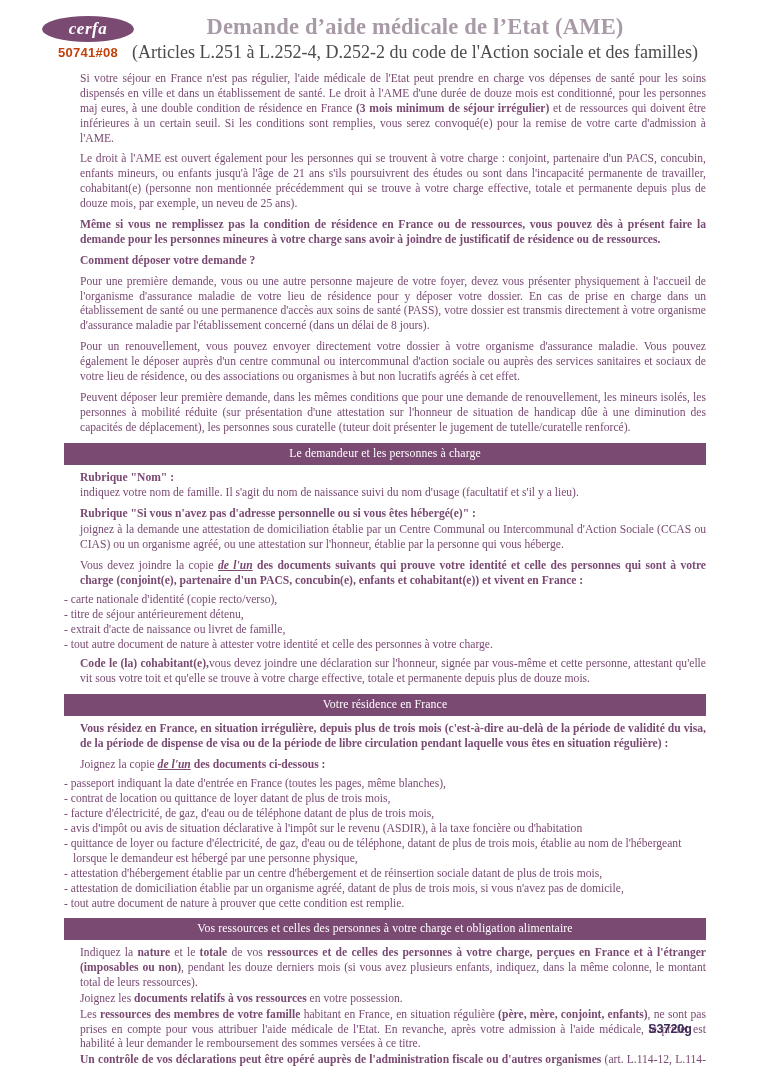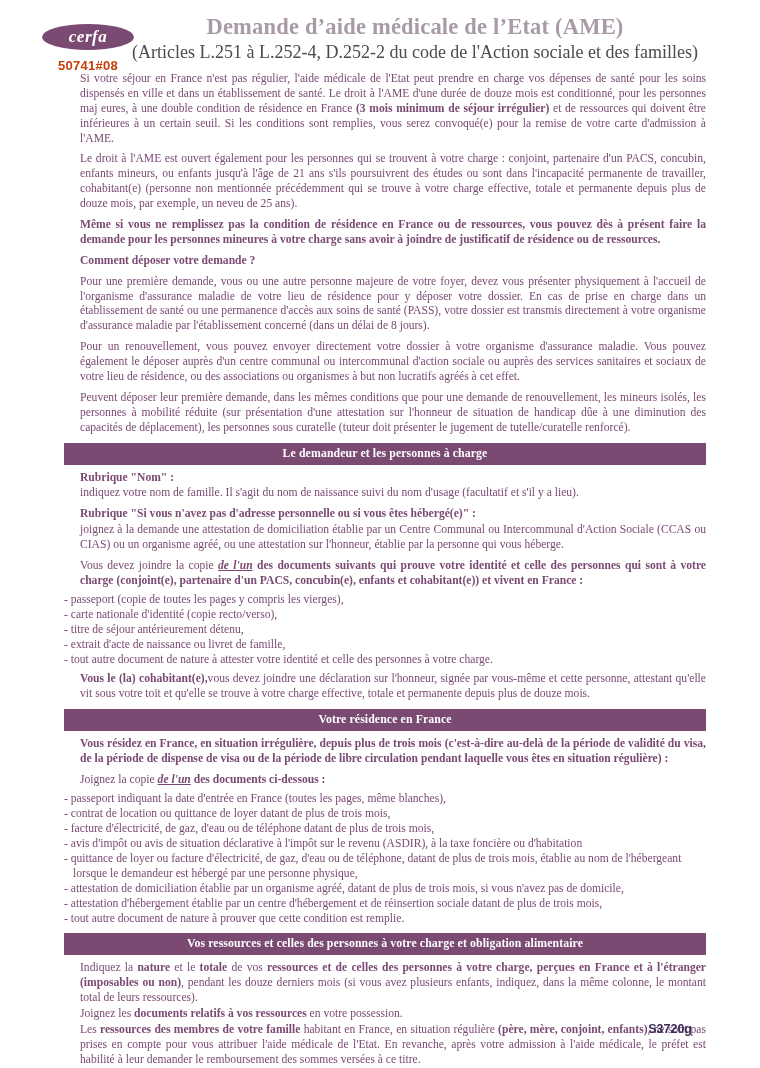--- a/index.html
+++ b/index.html
@@ -39,21 +39,21 @@
     width: 92px;
     height: 26px;
     border-radius: 50%;
     background: #7a4a73;
     color: #ffffff;
     font-style: italic;
     font-weight: bold;
     font-size: 17px;
     line-height: 26px;
     letter-spacing: 0.5px;
-    margin: 8px auto;
+    margin: 0 auto;
   }
   .cerfa-num {
     margin-top: 3px;
     font-family: "Liberation Sans", sans-serif;
     font-weight: bold;
     font-size: 13px;
     color: #c2410c;
     letter-spacing: 0.3px;
   }
   .title-block {
@@ -102,21 +102,21 @@
     font-weight: bold;
     margin: 0 0 3px 0;
   }
 
   
   .section-bar {
     background: #7a4a73;
     color: #ffffff;
     text-align: center;
     font-family: "Liberation Serif", serif;
-    font-weight: bold;
+    font-weight: normal;
     font-size: 11.8px;
     padding: 3px 0 4px 0;
     margin: 7px 0 6px 0;
     letter-spacing: 0.1px;
   }
 
   
   .footer-code {
     position: absolute;
     right: 68px;
@@ -160,42 +160,41 @@
     </div>
 
     <div class="section-bar">Le demandeur et les personnes à charge</div>
     <div class="body-text">
       <p class="tight"><b>Rubrique "Nom" :</b></p>
       <p>indiquez votre nom de famille. Il s'agit du nom de naissance suivi du nom d'usage (facultatif et s'il y a lieu).</p>
       <p class="tight"><b>Rubrique "Si vous n'avez pas d'adresse personnelle ou si vous êtes hébergé(e)" :</b></p>
       <p>joignez à la demande une attestation de domiciliation établie par un Centre Communal ou Intercommunal d'Action Sociale (CCAS ou CIAS) ou un organisme agréé, ou une attestation sur l'honneur, établie par la personne qui vous héberge.</p>
       <p class="tight"><span>Vous devez joindre la copie </span><b class="u">de l'un</b><b> des documents suivants qui prouve votre identité et celle des personnes qui sont à votre charge (conjoint(e), partenaire d'un PACS, concubin(e), enfants et cohabitant(e)) et vivent en France :</b></p>
       <div class="bullets">
-        <div>- passeport (copie de toutes les pages y compris les vierges),</div>
         <div>- carte nationale d'identité (copie recto/verso),</div>
         <div>- titre de séjour antérieurement détenu,</div>
         <div>- extrait d'acte de naissance ou livret de famille,</div>
         <div>- tout autre document de nature à attester votre identité et celle des personnes à votre charge.</div>
       </div>
-      <p><b>Vous le (la) cohabitant(e),</b><span>vous devez joindre une déclaration sur l'honneur, signée par vous-même et cette personne, attestant qu'elle vit sous votre toit et qu'elle se trouve à votre charge effective, totale et permanente depuis plus de douze mois.</span></p>
+      <p><b>Code le (la) cohabitant(e),</b><span>vous devez joindre une déclaration sur l'honneur, signée par vous-même et cette personne, attestant qu'elle vit sous votre toit et qu'elle se trouve à votre charge effective, totale et permanente depuis plus de douze mois.</span></p>
     </div>
 
     <div class="section-bar">Votre résidence en France</div>
     <div class="body-text">
       <p><b>Vous résidez en France, en situation irrégulière, depuis plus de trois mois (c'est-à-dire au-delà de la période de validité du visa, de la période de dispense de visa ou de la période de libre circulation pendant laquelle vous êtes en situation régulière) :</b></p>
       <p class="tight"><span>Joignez la copie </span><b class="u">de l'un</b><b> des documents ci-dessous :</b></p>
       <div class="bullets">
         <div>- passeport indiquant la date d'entrée en France (toutes les pages, même blanches),</div>
         <div>- contrat de location ou quittance de loyer datant de plus de trois mois,</div>
         <div>- facture d'électricité, de gaz, d'eau ou de téléphone datant de plus de trois mois,</div>
         <div>- avis d'impôt ou avis de situation déclarative à l'impôt sur le revenu (ASDIR), à la taxe foncière ou d'habitation</div>
         <div>- quittance de loyer ou facture d'électricité, de gaz, d'eau ou de téléphone, datant de plus de trois mois, établie au nom de l'hébergeant</div>
         <div class="indent2">lorsque le demandeur est hébergé par une personne physique,</div>
+        <div>- attestation d'hébergement établie par un centre d'hébergement et de réinsertion sociale datant de plus de trois mois,</div>
         <div>- attestation de domiciliation établie par un organisme agréé, datant de plus de trois mois, si vous n'avez pas de domicile,</div>
-        <div>- attestation d'hébergement établie par un centre d'hébergement et de réinsertion sociale datant de plus de trois mois,</div>
         <div>- tout autre document de nature à prouver que cette condition est remplie.</div>
       </div>
     </div>
 
     <div class="section-bar">Vos ressources et celles des personnes à votre charge et obligation alimentaire</div>
     <div class="body-text">
       <p class="tight"><span>Indiquez la </span><b>nature</b><span> et le </span><b>totale</b><span> de vos </span><b>ressources et de celles des personnes à votre charge, perçues en France et à l'étranger (imposables ou non)</b><span>, pendant les douze derniers mois (si vous avez plusieurs enfants, indiquez, dans la même colonne, le montant total de leurs ressources).</span></p>
       <p class="tight"><span>Joignez les </span><b>documents relatifs à vos ressources</b><span> en votre possession.</span></p>
       <p class="tight"><span>Les </span><b>ressources des membres de votre famille</b><span> habitant en France, en situation régulière </span><b>(père, mère, conjoint, enfants)</b><span>, ne sont pas prises en compte pour vous attribuer l'aide médicale de l'Etat. En revanche, après votre admission à l'aide médicale, le préfet est habilité à leur demander le remboursement des sommes versées à ce titre.</span></p>
       <p><b>Un contrôle de vos déclarations peut être opéré auprès de l'administration fiscale ou d'autres organismes</b><span> (art. L.114-12, L.114-14 et L.114-19 du Code de la Sécurité Sociale).</span></p>

